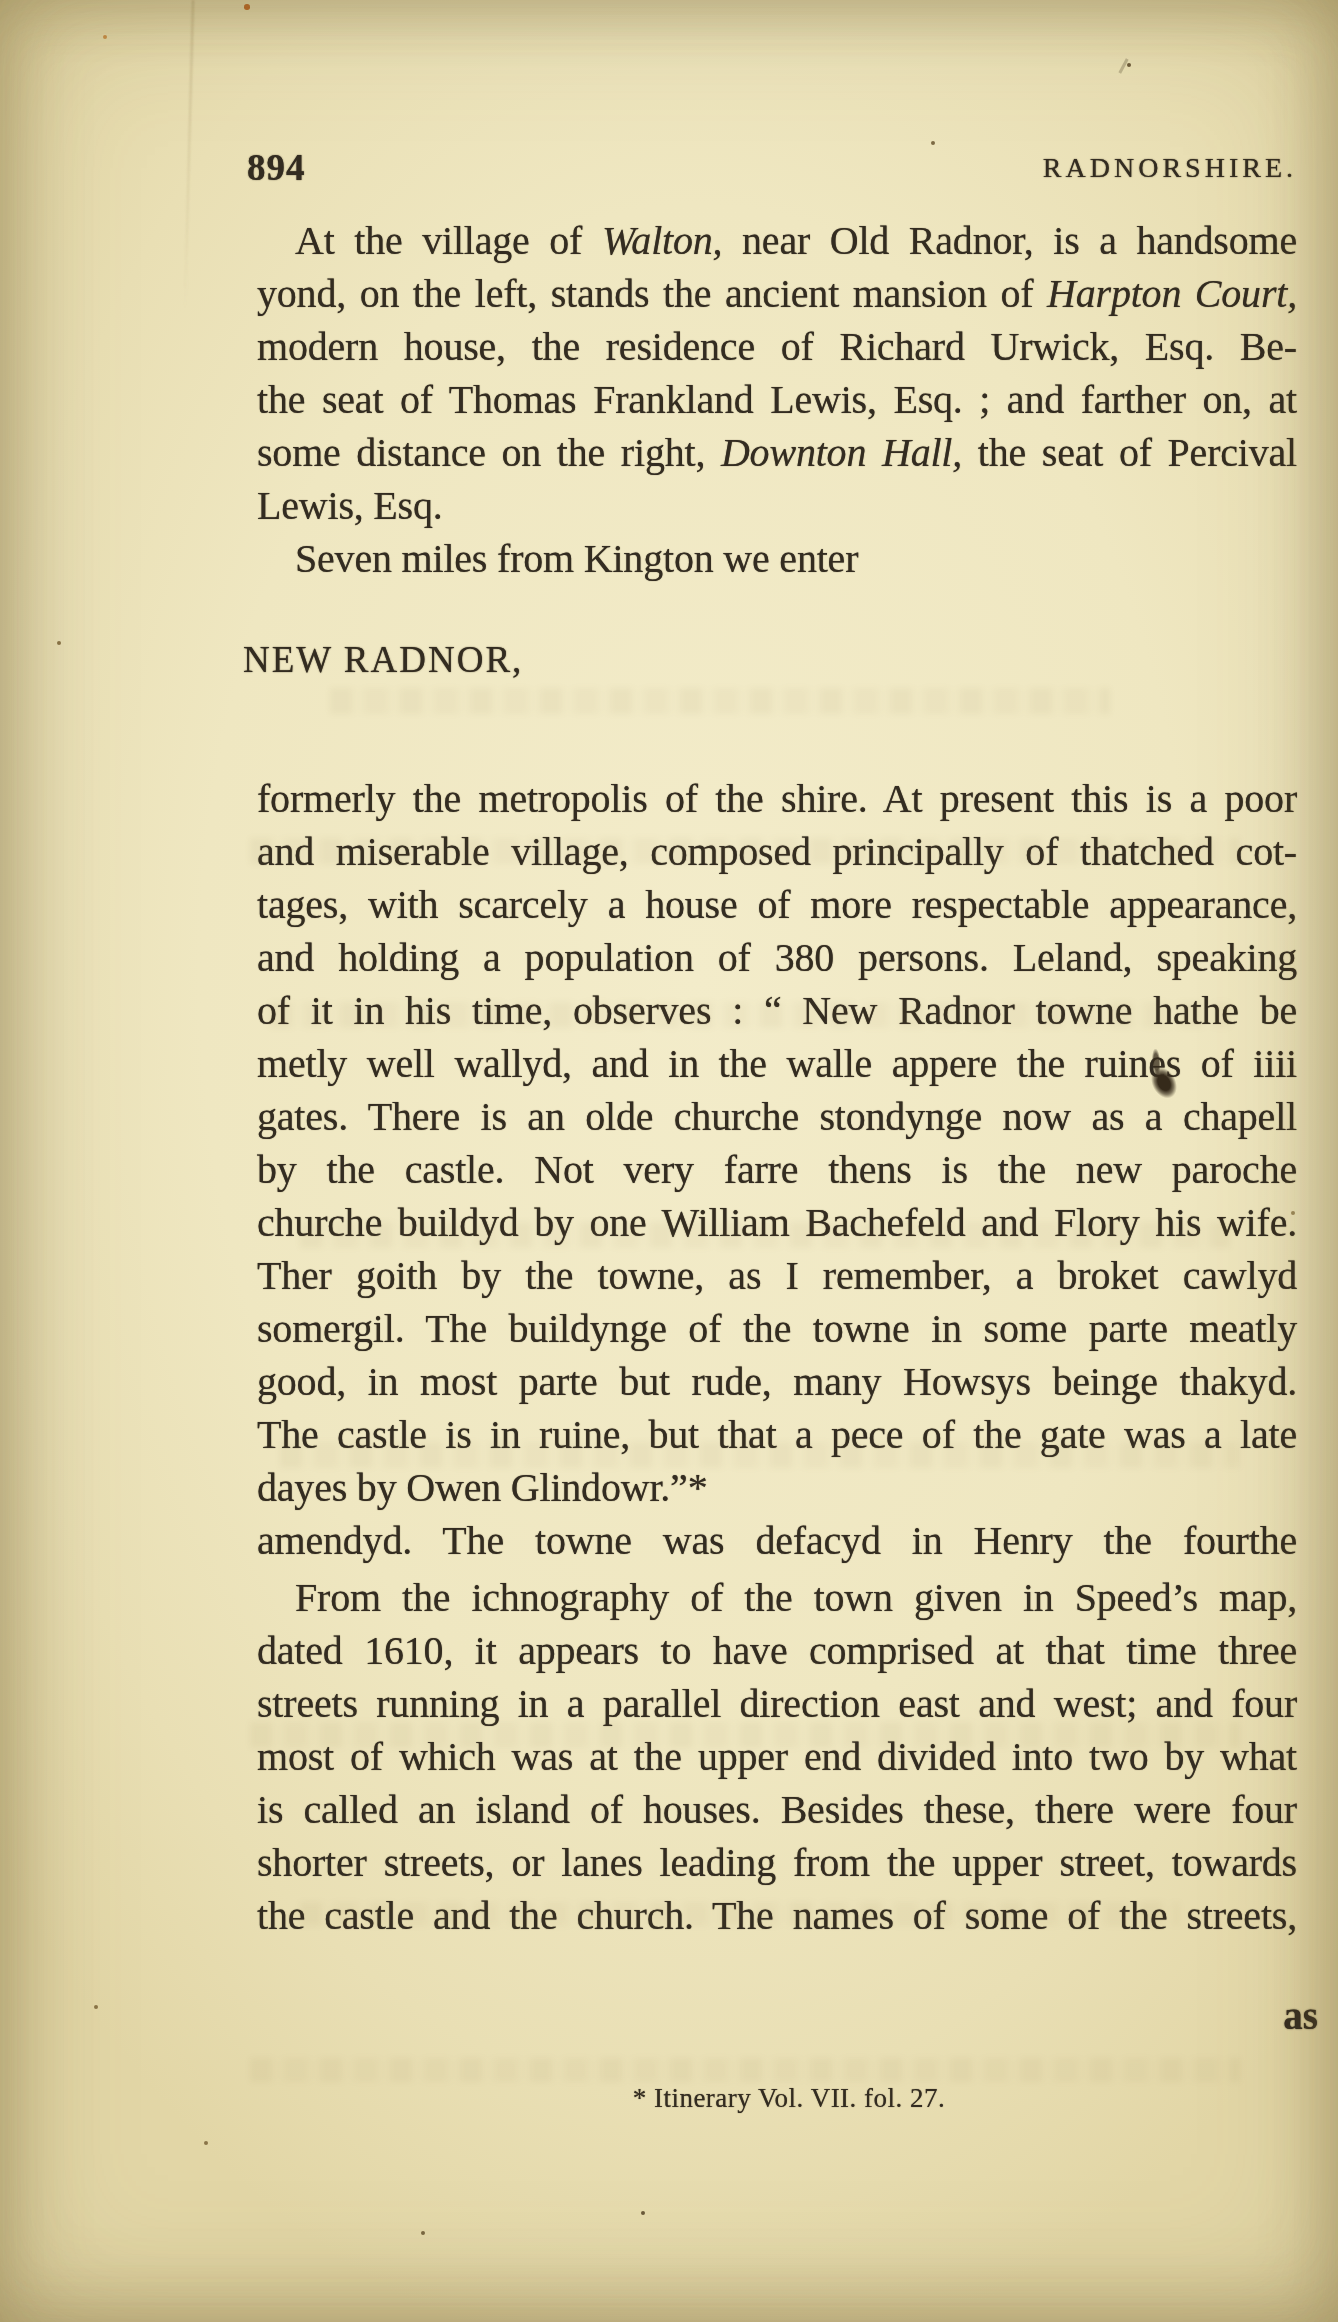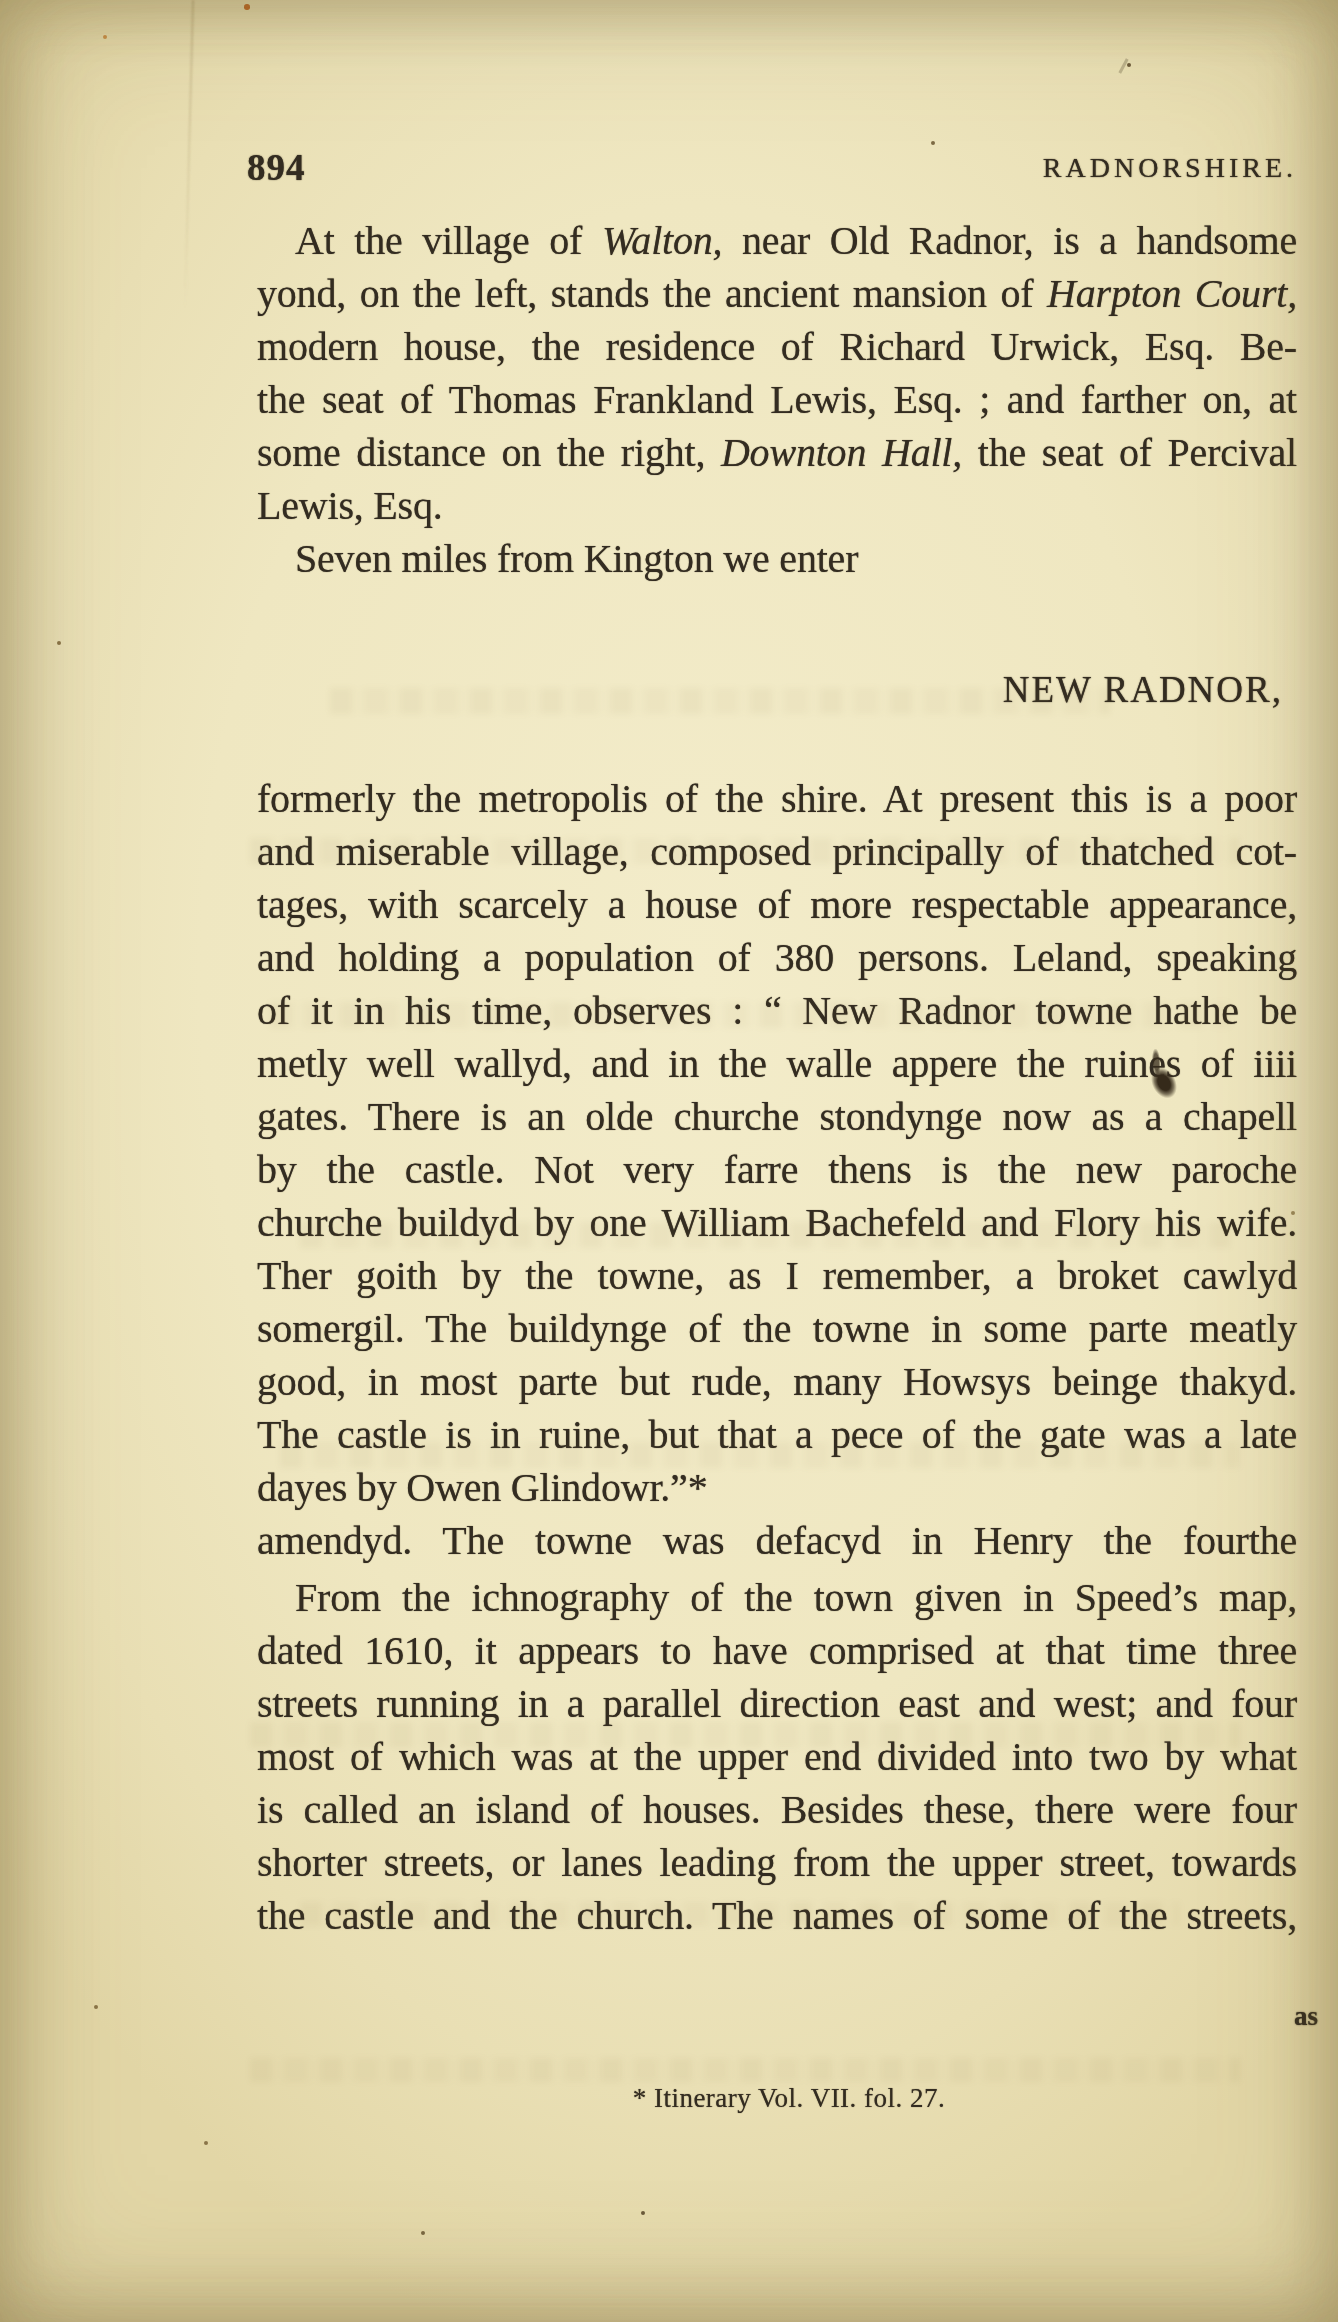--- a/index.html
+++ b/index.html
@@ -44,27 +44,27 @@
   .line{
     height:53px;line-height:53px;font-size:40px;letter-spacing:-0.2px;
     text-align:justify;text-align-last:justify;
     text-shadow:0 0 1px rgba(56,46,30,.8);
   }
   .line.last{text-align-last:left;}
   .line.indent{padding-left:38px;}
   .line .it{font-style:italic;}
 
   .heading{
-    top:666px;height:48px;line-height:48px;text-align:right;
+    top:636px;height:48px;line-height:48px;text-align:left;
     font-size:37px;letter-spacing:2px;transform:translateX(-14px);
   }
 
   .catchword{
     position:absolute;left:1258px;top:1996px;width:60px;
-    font-size:27px;line-height:40px;text-align:right;font-weight:700;
+    font-size:39px;line-height:40px;text-align:right;font-weight:700;
     text-shadow:0 0 1.5px rgba(40,32,20,.9);
   }
   .footnote{
     position:absolute;left:257px;width:1040px;top:2080px;
     text-align:center;font-size:27px;line-height:36px;letter-spacing:.5px;
     transform:translateX(12px);
     text-shadow:0 0 1px rgba(56,46,30,.8);
   }
 
   

